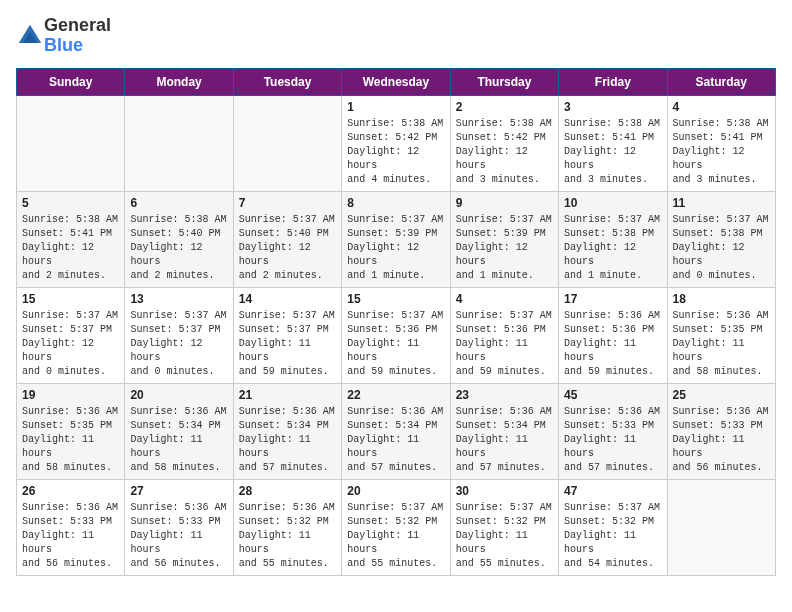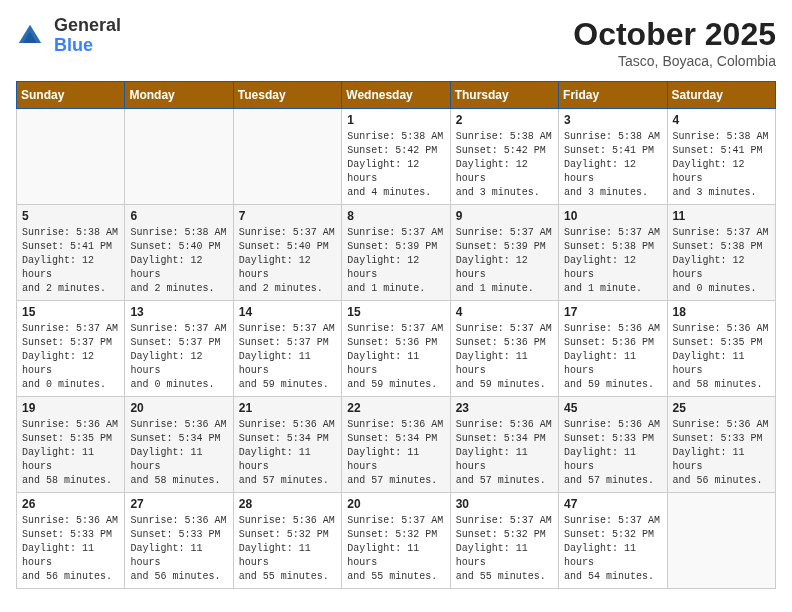--- a/index.html
+++ b/index.html
@@ -12,21 +12,21 @@
     }
     .header {
       display: flex;
       justify-content: space-between;
       align-items: flex-start;
       margin-bottom: 12px;
     }
     .logo {
       display: flex;
       align-items: center;
-      gap: 10px;
+      gap: 0;
     }
     .logo-text {
       font-size: 18px;
       font-weight: bold;
       line-height: 1.1;
     }
     .logo-text span.general { color: #333; }
     .logo-text span.blue { color: #3b82f6; }
     .logo-icon {
       width: 28px;
@@ -43,24 +43,24 @@
     .location {
       font-size: 14px;
       color: #555;
     }
     .calendar {
       width: 100%;
       border-collapse: collapse;
       font-size: 11px;
     }
     .calendar th {
-      background-color: #a16207;
+      background-color: #701a75;
       color: #fff;
       padding: 6px 4px;
-      text-align: left;
+      text-align: center;
       font-size: 12px;
       font-weight: bold;
       border: 1px solid #1a5a9a;
     }
     .calendar td {
       vertical-align: top;
       padding: 4px 5px;
       border: 1px solid #ccc;
       width: calc(100%/7);
       min-height: 80px;
@@ -95,24 +95,20 @@
   <div class="logo">
     <svg class="logo-icon" viewBox="0 0 40 40" xmlns="http://www.w3.org/2000/svg">
       <polygon points="20,4 36,30 4,30" fill="#2a6db5"></polygon>
       <polygon points="20,14 30,30 10,30" fill="#1a5a9a"></polygon>
     </svg>
     <div class="logo-text">
       <div><span class="general">General</span></div>
       <div><span class="blue">Blue</span></div>
     </div>
   </div>
-  <div class="title-section">
-    <div class="month-title">October 2025</div>
-    <div class="location">Tasco, Boyaca, Colombia</div>
-  </div>
 </div>
 
 <table class="calendar">
   <thead>
     <tr>
     <th>Sunday</th>
         <th>Monday</th>
         <th>Tuesday</th>
         <th>Wednesday</th>
         <th>Thursday</th>

